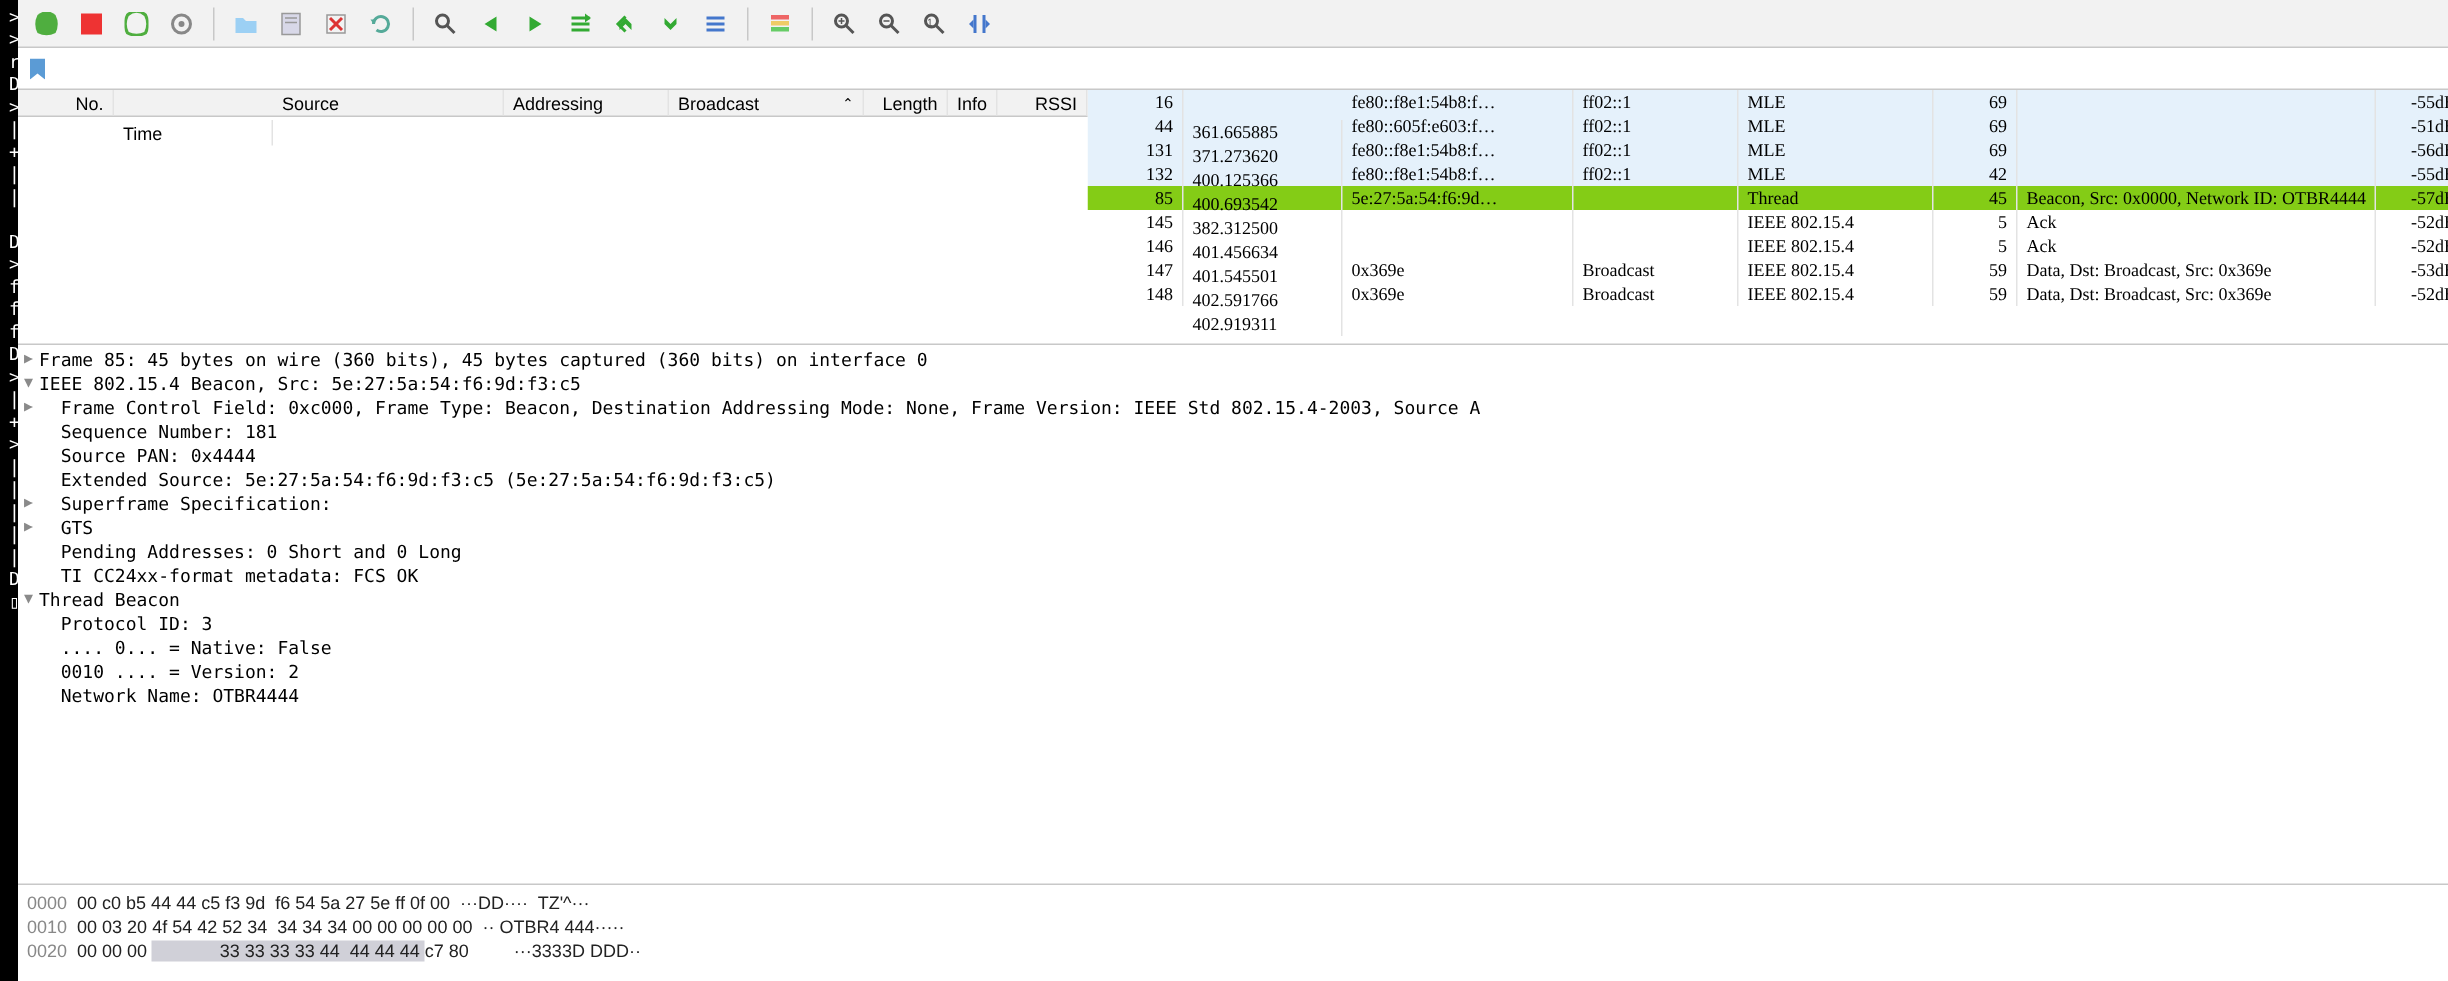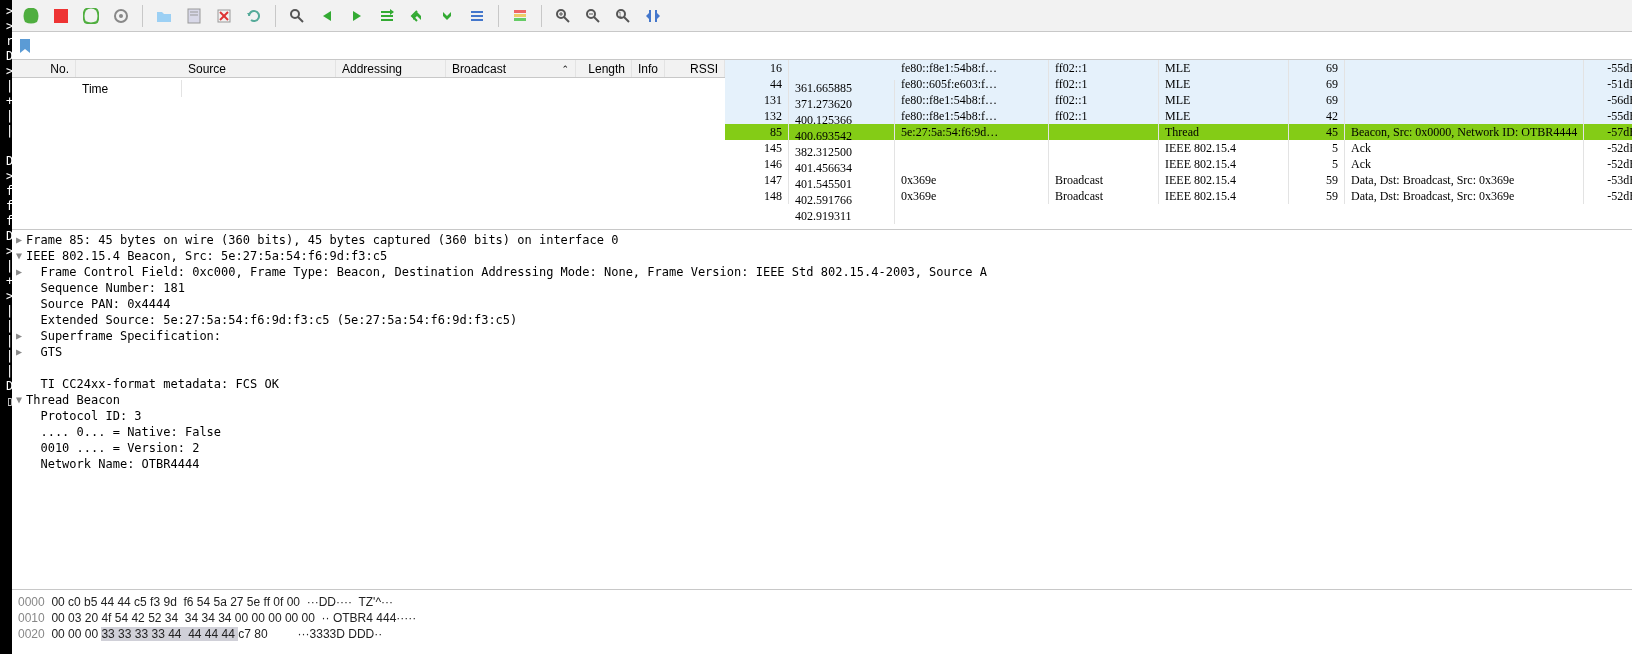--- a/index.html
+++ b/index.html
@@ -36,21 +36,21 @@
   .prow.blue { background:#e5f1fb; }
   .prow.sel  { background:#84cc16; }
   
   .details { flex:1; background:#fff; border-bottom:1px solid #c8c8c8; font-family: Menlo, Consolas, monospace; font-size:12px; line-height:16px; padding:2px 0; overflow:hidden; }
   .drow { display:flex; align-items:center; white-space:pre; }
   .tri { width:14px; text-align:center; color:#8a8a8a; font-size:10px; }
   .drow.sel { background:#1a6fe0; color:#fff; }
   
   .hex { flex:0 0 64px; background:#fff; font-family: Liberation Sans, sans-serif; font-size:12px; line-height:16px; padding:4px 6px; white-space:pre; color:#222; }
   .hex .off { color:#888; }
-  .hex .hl { background:#d0d0d8; }
+  .hex .hl { background:#d0d0d8;padding-left:45px; }
 </style>
 </head>
 <body>
 
 <div class="terminal" id="terminal">&gt;
 &gt; state
 router
 Done
 &gt; router table
 | ID | RLOC16 | Next Hop | Path Cost | LQ In | LQ Out | Age | Extended MAC
@@ -329,21 +329,21 @@
 
   <div class="details" id="details">
       <div class="drow"><span class="tri">▶</span><span>Frame 85: 45 bytes on wire (360 bits), 45 bytes captured (360 bits) on interface 0</span></div>
       <div class="drow"><span class="tri">▼</span><span>IEEE 802.15.4 Beacon, Src: 5e:27:5a:54:f6:9d:f3:c5</span></div>
       <div class="drow"><span class="tri">▶</span><span>  Frame Control Field: 0xc000, Frame Type: Beacon, Destination Addressing Mode: None, Frame Version: IEEE Std 802.15.4-2003, Source A</span></div>
       <div class="drow"><span class="tri"> </span><span>  Sequence Number: 181</span></div>
       <div class="drow"><span class="tri"> </span><span>  Source PAN: 0x4444</span></div>
       <div class="drow"><span class="tri"> </span><span>  Extended Source: 5e:27:5a:54:f6:9d:f3:c5 (5e:27:5a:54:f6:9d:f3:c5)</span></div>
       <div class="drow"><span class="tri">▶</span><span>  Superframe Specification:</span></div>
       <div class="drow"><span class="tri">▶</span><span>  GTS</span></div>
-      <div class="drow"><span class="tri"> </span></div>
+      <div class="drow"><span class="tri"> </span><span>  Pending Addresses: 0 Short and 0 Long</span></div>
       <div class="drow"><span class="tri"> </span><span>  TI CC24xx-format metadata: FCS OK</span></div>
       <div class="drow"><span class="tri">▼</span><span>Thread Beacon</span></div>
       <div class="drow"><span class="tri"> </span><span>  Protocol ID: 3</span></div>
       <div class="drow"><span class="tri"> </span><span>  .... 0... = Native: False</span></div>
       <div class="drow"><span class="tri"> </span><span>  0010 .... = Version: 2</span></div>
       <div class="drow"><span class="tri"> </span><span>  Network Name: OTBR4444</span></div>
     </div>
 
   <div class="hex" id="hex"><div><span class="off">0000  </span>00 c0 b5 44 44 c5 f3 9d  f6 54 5a 27 5e ff 0f 00  ···DD····  TZ'^···</div><div><span class="off">0010  </span>00 03 20 4f 54 42 52 34  34 34 34 00 00 00 00 00  ·· OTBR4 444·····</div><div><span class="off">0020  </span>00 00 00 <span class="hl">33 33 33 33 44  44 44 44 </span>c7 80         ···3333D DDD··</div></div>
 

